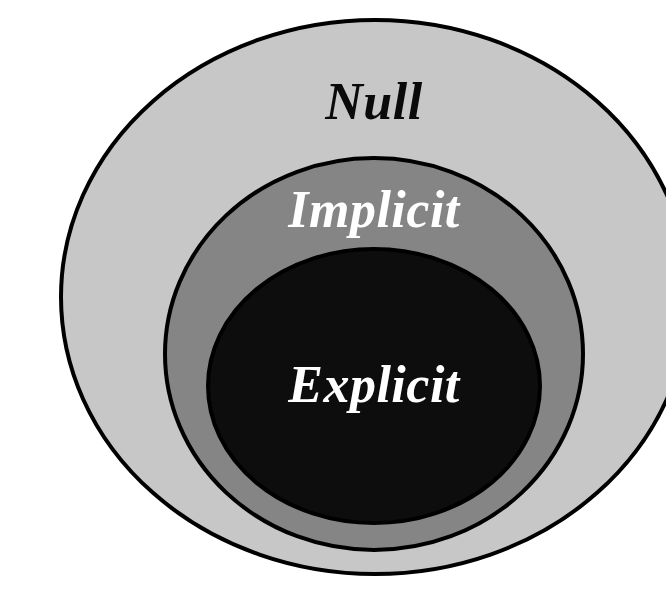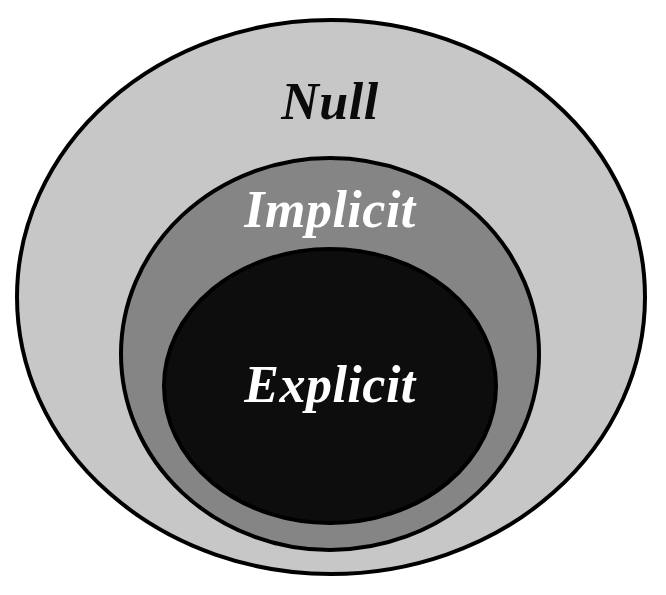--- a/index.html
+++ b/index.html
@@ -8,20 +8,21 @@
     width: 666px;
     height: 595px;
     background: #ffffff;
     overflow: hidden;
   }
   .diagram-stage {
     position: relative;
     width: 534px;
     height: 595px;
     background: #ffffff;
+    padding-left: 44px;
   }
   svg {
     display: block;
   }
   .set-label {
     font-family: "Liberation Serif", "DejaVu Serif", serif;
     font-weight: bold;
     font-style: italic;
     font-size: 52px;
     letter-spacing: 0.5px;

